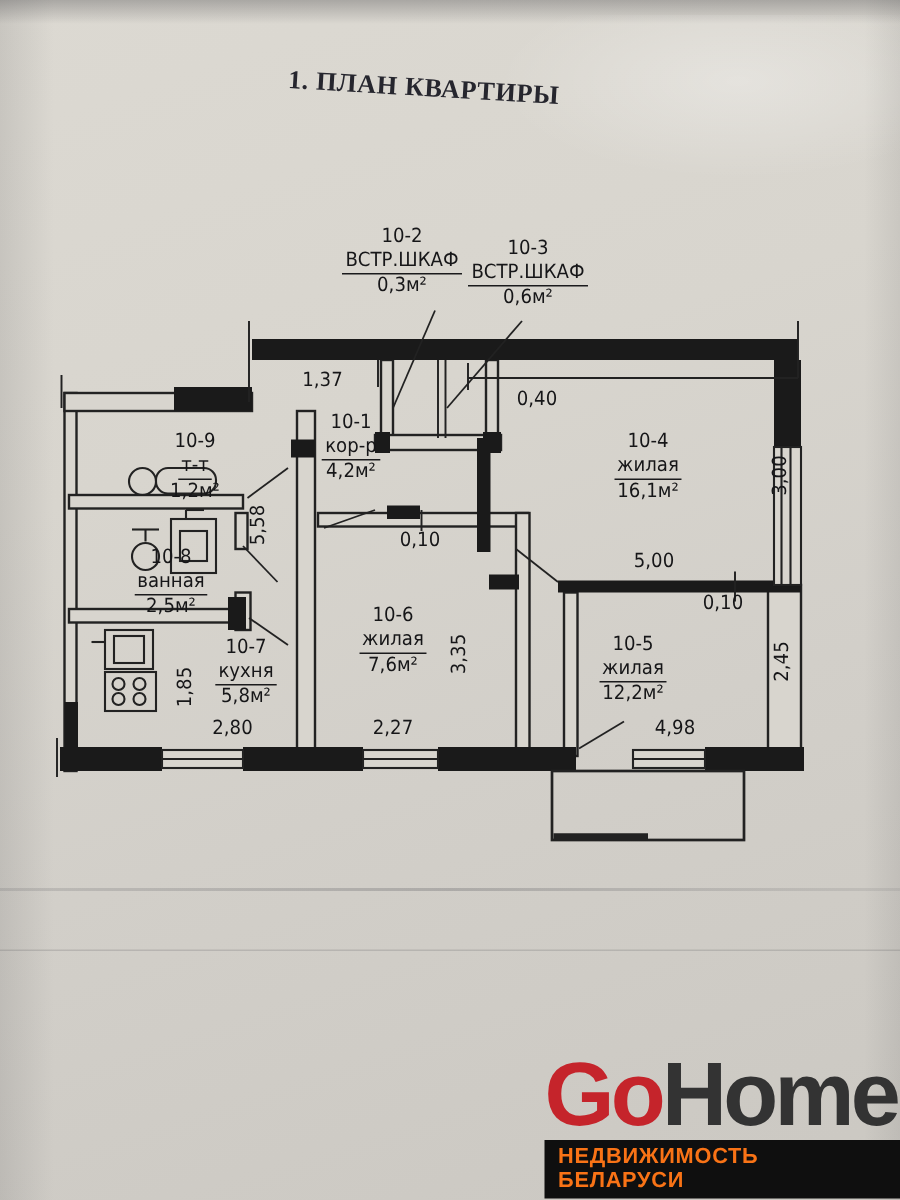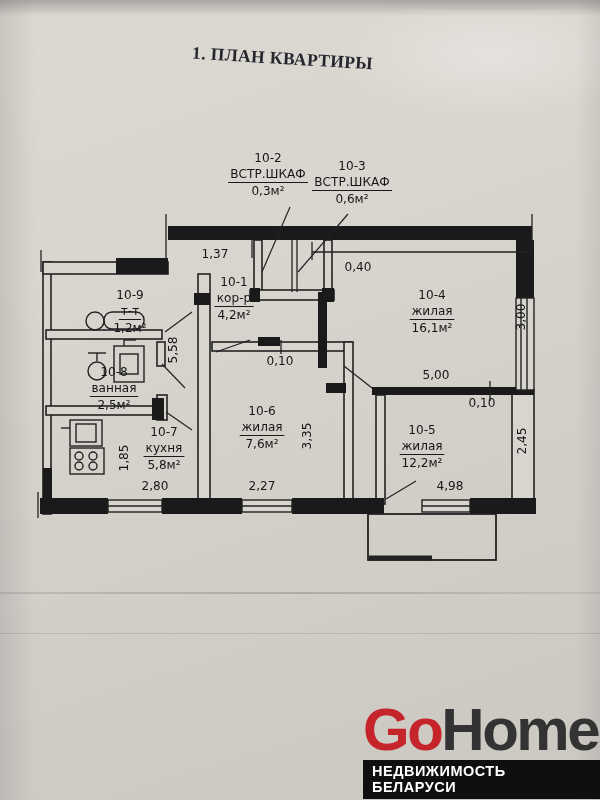--- a/index.html
+++ b/index.html
@@ -25,21 +25,21 @@
   
   .lbl{position:absolute;font-size:13px;text-align:center;line-height:16px;
     color:#161618;transform:scaleX(.93);white-space:nowrap;}
   .room .nm{display:inline-block;border-bottom:1.6px solid #1a1a1c;padding:0 2px;}
   .vdim{transform:rotate(-90deg) scaleX(.93);}
   
   .wm{position:absolute;left:363px;top:702px;font-family:"Liberation Sans",sans-serif;}
   .wm .brand{font-size:60px;font-weight:bold;letter-spacing:-2.5px;line-height:56px;}
   .wm .go{color:#c5242b;}
   .wm .home{color:#333333;}
-  .wm .tag{display:inline-block;margin-top:2px;background:#0f0f0f;color:#ffffff;
+  .wm .tag{display:inline-block;margin-top:2px;background:#0f0f0f;color:#f97316;
     font-size:14.5px;font-weight:bold;letter-spacing:.5px;padding:3px 9px 4px 9px;}
 </style>
 </head>
 <body>
 
 <div id="photo">
 
   <div class="vignette"></div>
   <div class="shade-top"></div>
   <div class="wrinkle"></div>

